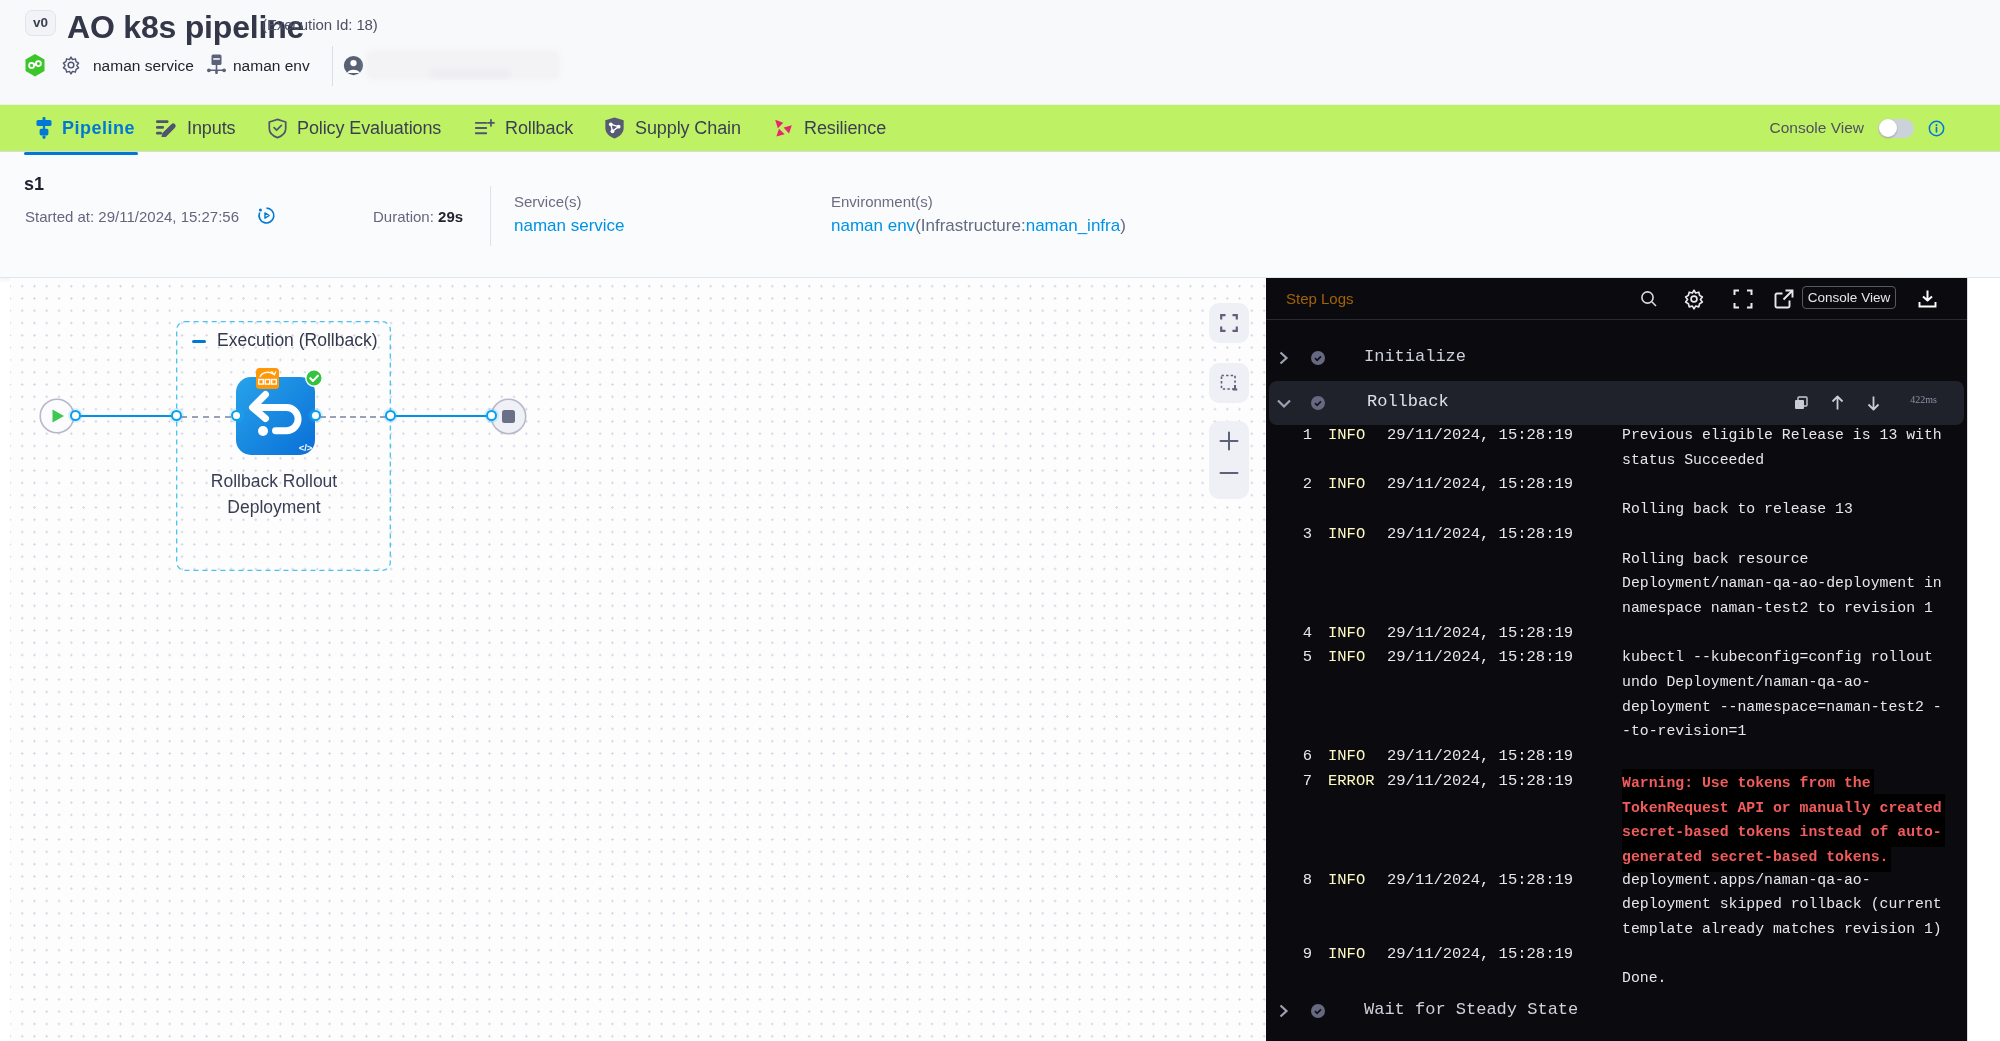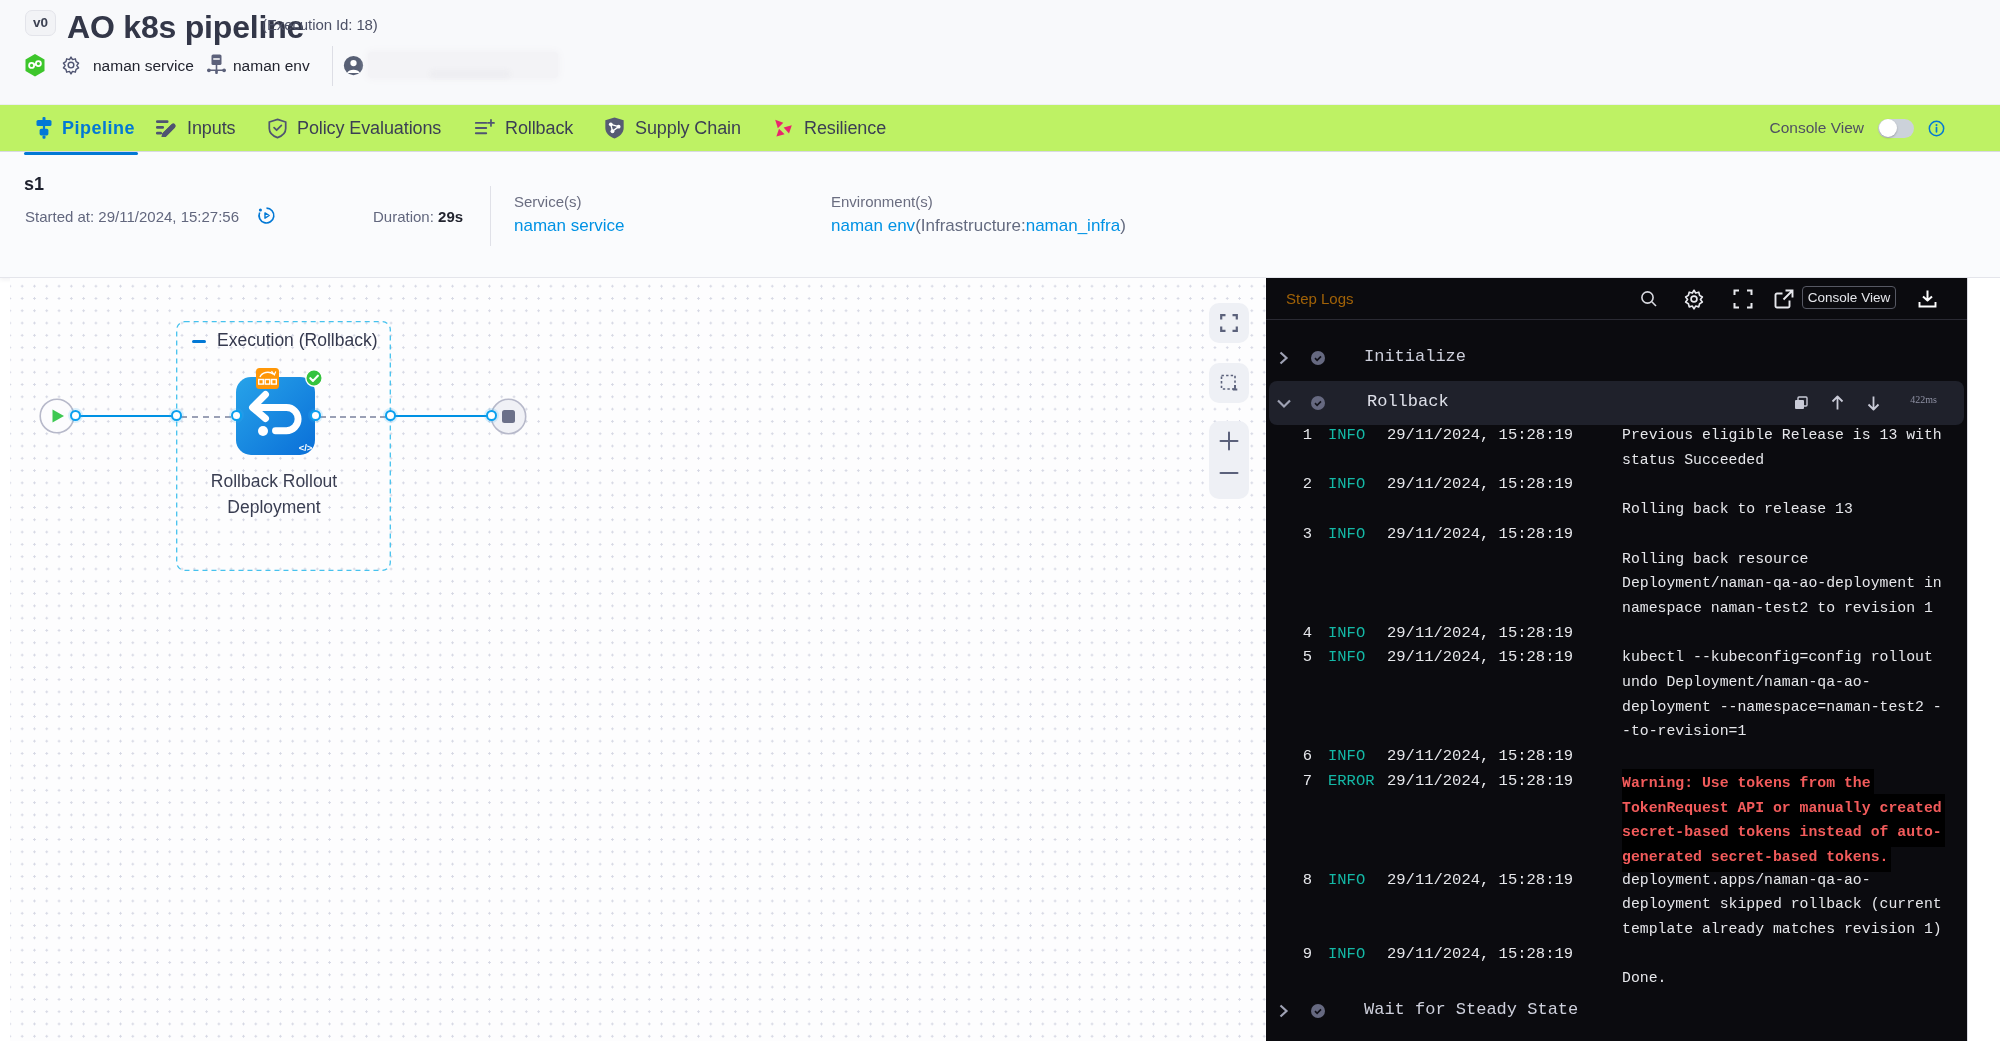--- a/index.html
+++ b/index.html
@@ -48,21 +48,21 @@
   
   #panel { position:absolute; left:1266px; top:278px; width:701px; height:763px; background:#0b0b0f; }
   #panel-white { position:absolute; left:1967px; top:278px; width:33px; height:763px; background:#fff; border-left:1px solid #d9d9e0; }
   #panel-hd { position:absolute; left:0; top:0; width:701px; height:42px; border-bottom:1px solid #2a2a33; }
   #steplogs { position:absolute; left:20px; top:12px; font-size:15px; color:#a16207; }
   .secrow { position:absolute; left:0; width:760px; height:36px; }
   .sec-title { position:absolute; left:98px; top:7px; font-size:17px; color:#ced0dc; font-family:"Liberation Mono", monospace; }
   .sec-dur { position:absolute; right:27px; top:9px; font-size:10px; color:#8e90a3;font-family:Liberation Serif, serif; }
   .logline { position:absolute; left:0; width:701px; height:24.7px; line-height:24.7px; font-family:"Liberation Mono", monospace; white-space:pre; }
   .ln-num { position:absolute; left:32px; width:14px; text-align:right; font-size:15.5px; color:#e6e7eb; }
-  .ln-lvl { position:absolute; left:62px; font-size:15.5px; color:#14b8a6; }
+  .ln-lvl { position:absolute; left:62px; font-size:15.5px; color:#fef9c3; }
   .ln-ts { position:absolute; left:121px; font-size:15.5px; color:#e6e7eb; }
   .ln-msg { position:absolute; left:356px; font-size:14.8px; color:#e6e7eb; }
   .ln-err { color:#f25b5b; font-weight:bold; background:#000; padding:2px 3px 2px 0; }
 </style>
 </head>
 <body>
 <div id="page">
   <div id="hdr">
     <div id="badge-v0">v0</div>
     <div id="title">AO k8s pipeline</div>

